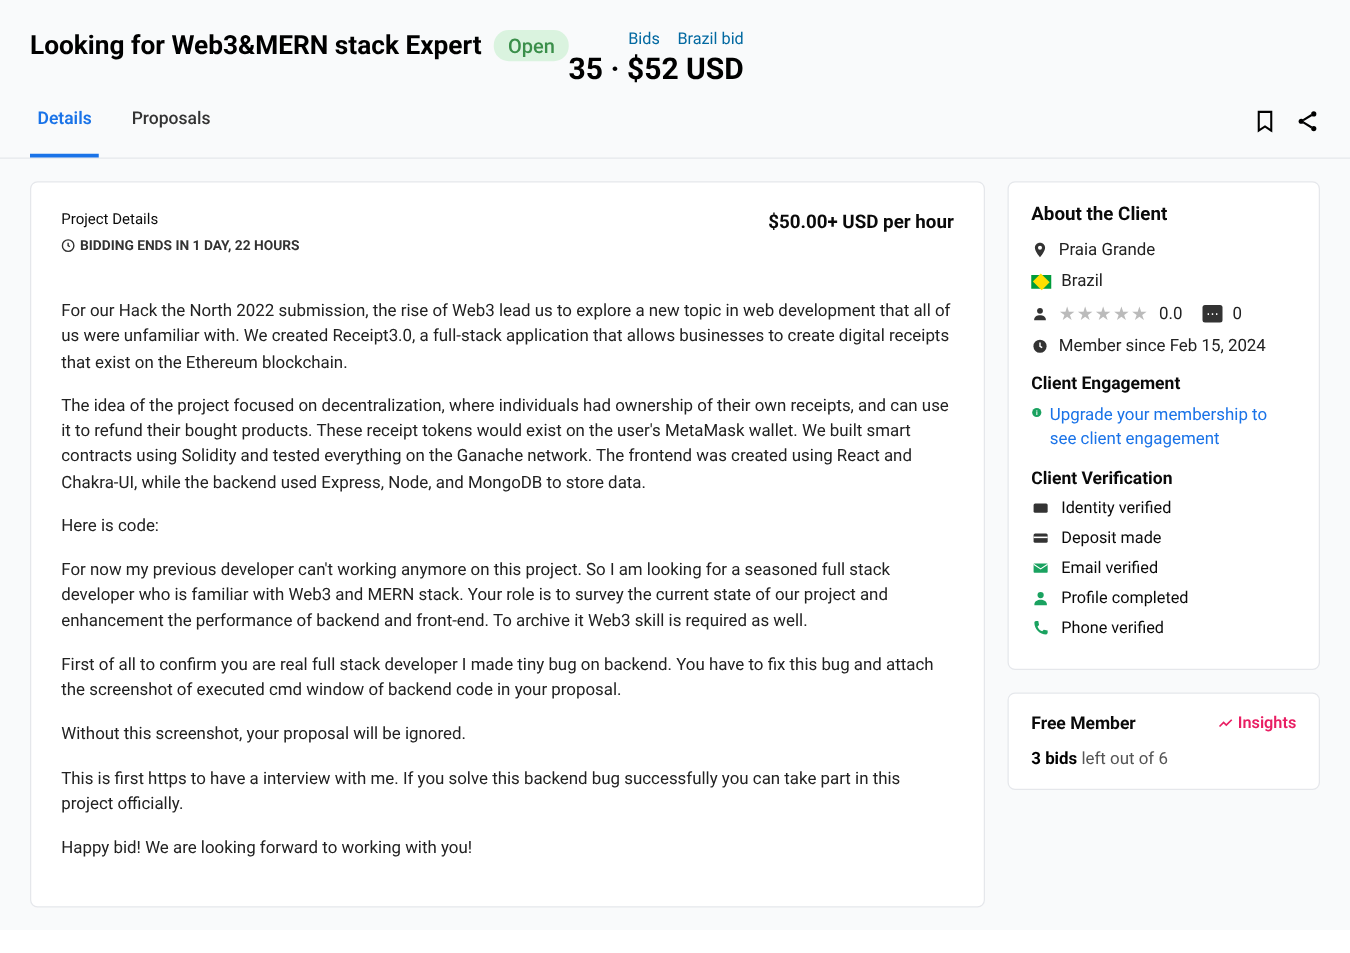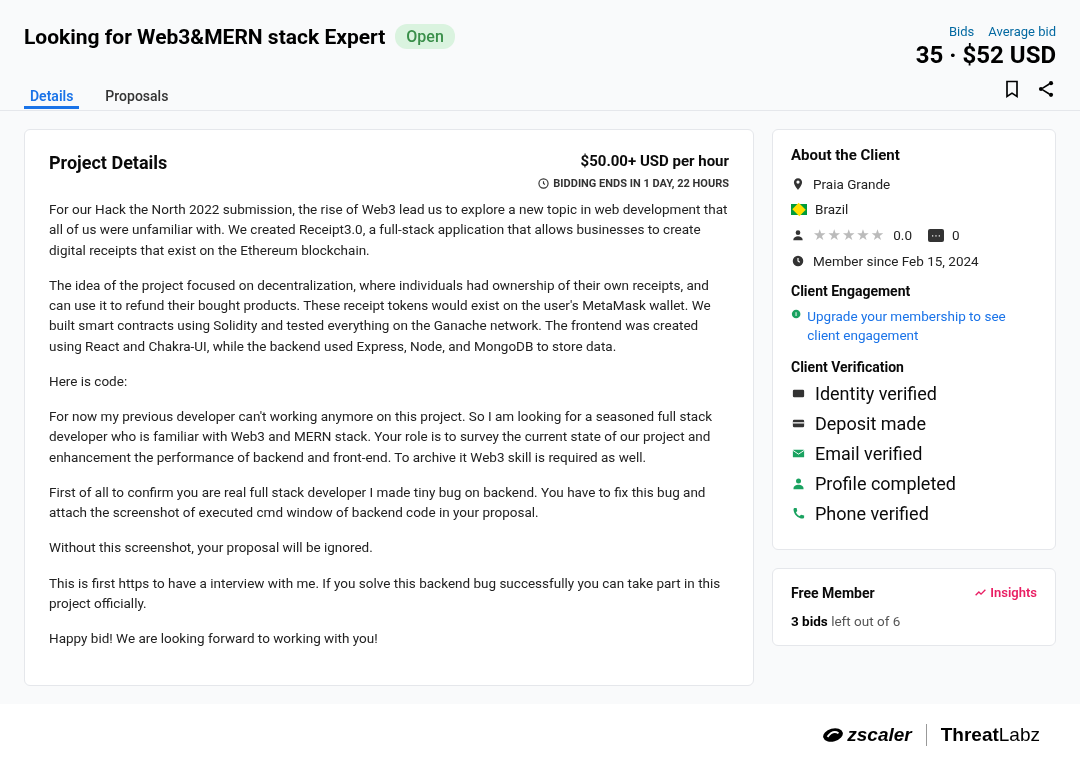--- a/index.html
+++ b/index.html
@@ -1,49 +1,49 @@
 <!DOCTYPE html>
 <html><head>
 <meta charset="utf-8">
 <style>
   * { box-sizing: border-box; margin: 0; padding: 0; }
   body { font-family: -apple-system, BlinkMacSystemFont, "Segoe UI", Roboto, Arial, sans-serif; background: #fff; color: #0a0a0a; font-size: 14px; }
   .page { background: #f9fafb; padding-top: 10px; }
-  .header { padding: 14px 24px 0 24px; display: flex; justify-content: space-between; align-items: flex-start; gap: 36px; }
+  .header { padding: 14px 24px 0 24px; display: flex; align-items: flex-start; }
   .title-row { display: flex; align-items: center; gap: 10px; }
   .title { font-size: 21px; font-weight: 700; color: #000; }
   .badge-open { background: #daf3df; color: #3a8f4a; padding: 3px 11px; border-radius: 12px; font-size: 16px; font-weight: 500; }
   .stats { text-align: right; }
   .stats-labels { font-size: 13px; color: #0369a1; display: flex; gap: 14px; justify-content: flex-end; }
   .stats-values { font-size: 24px; font-weight: 700; color: #000; margin-top: 2px; }
   .tabs-row { display: flex; align-items: center; justify-content: space-between; padding: 10px 24px 0 24px; border-bottom: 1px solid #e5e7eb; }
   .tabs { display: flex; gap: 20px; }
-  .tab { padding: 8px 6px 2px 6px; font-size: 14px; color: #333; cursor: pointer; border-bottom: 3px solid transparent; font-weight: 500; }
+  .tab { padding: 8px 6px 20px 6px; font-size: 14px; color: #333; cursor: pointer; border-bottom: 3px solid transparent; font-weight: 500; }
   .tab.active { color: #1a73e8; border-bottom-color: #1a73e8; font-weight: 600; }
   .tab-actions { display: flex; gap: 14px; padding-bottom: 8px; }
   .icon-btn { cursor: pointer; }
   .main { display: flex; gap: 18px; padding: 18px 24px; align-items: flex-start; }
   .left { flex: 1; background: #fff; border: 1px solid #e5e7eb; border-radius: 6px; padding: 22px 24px; }
-  .right { width: 284px; display: flex; flex-direction: column; gap: 18px; }
+  .right { width: 250px; display: flex; flex-direction: column; gap: 18px; }
   .card { background: #fff; border: 1px solid #e5e7eb; border-radius: 6px; padding: 16px 18px; }
   .pd-head { display: flex; justify-content: space-between; align-items: flex-start; margin-bottom: 4px; }
-  .pd-title { font-size: 18px; font-weight: 700; }
+  .pd-title { font-size: 12px; font-weight: 400; }
   .pd-rate { font-size: 15px; font-weight: 700; }
-  .pd-bid-end { font-size: 11px; font-weight: 700; color: #333; text-align: right; margin-bottom: 9px; display: flex; justify-content: flex-end; align-items: center; gap: 4px; }
+  .pd-bid-end { font-size: 11px; font-weight: 700; color: #333; text-align: right; margin-bottom: 36px; display: flex; justify-content: flex-start; align-items: center; gap: 4px; }
   .desc p { margin-bottom: 15px; line-height: 1.5; color: #222; font-size: 13.5px; }
   .desc a { color: #1a73e8; text-decoration: none; }
   .about-title { font-size: 15px; font-weight: 700; margin-bottom: 12px; }
   .info-row { display: flex; align-items: center; gap: 8px; margin-bottom: 9px; font-size: 13.5px; color: #222; }
   .flag-br { width: 16px; height: 11px; background: linear-gradient(#009c3b,#009c3b); position: relative; display: inline-block; }
   .flag-br::after { content: ""; position: absolute; left: 3px; top: 1px; width: 10px; height: 9px; background: #ffdf00; transform: rotate(45deg); }
   .stars { color: #bbb; font-size: 15px; letter-spacing: 1px; }
   .msgbox { background: #333; color: #fff; font-size: 10px; padding: 1px 3px; border-radius: 2px; margin-left: 8px; }
   .section-h { font-size: 14px; font-weight: 700; margin: 14px 0 8px 0; }
   .upgrade { color: #1a73e8; font-size: 13.5px; display: flex; align-items: flex-start; gap: 6px; line-height: 1.4; cursor: pointer; }
-  .verif-row { display: flex; align-items: center; gap: 9px; margin-bottom: 9px; font-size: 18px; }
+  .verif-row { display: flex; align-items: flex-start; gap: 9px; margin-bottom: 9px; font-size: 13px; }
   .verif-row svg { flex-shrink: 0; }
   .member-row { display: flex; justify-content: space-between; align-items: center; margin-bottom: 12px; }
   .member { font-size: 14px; font-weight: 700; }
   .insights { color: #e91e63; font-size: 13px; font-weight: 600; display: flex; align-items: center; gap: 3px; cursor: pointer; text-align: right; }
   .bids-left { font-size: 13.5px; color: #555; }
   .bids-left b { color: #000; }
   .footer-logos { display: flex; justify-content: flex-end; align-items: center; gap: 14px; padding: 20px 40px; background: #fff; }
   .z-logo { font-family: Arial; font-weight: 800; font-size: 19px; font-style: italic; color: #000; display:flex; align-items:center; gap:3px;}
   .divider { width: 1px; height: 22px; background: #999; }
   .tl-logo { font-family: Arial; font-weight: 800; font-size: 19px; color: #000; }
@@ -55,21 +55,21 @@
 <div class="page">
 
   <div class="header">
     <div class="title-row">
       <div class="title">Looking for Web3&amp;MERN stack Expert</div>
       <span class="badge-open">Open</span>
     </div>
     <div class="stats">
       <div class="stats-labels">
         <span>Bids</span>
-        <span>Average bid</span>
+        <span>Brazil bid</span>
       </div>
       <div class="stats-values">
         <span>35</span><span> · </span><span>$52 USD</span>
       </div>
     </div>
   </div>
 
   <div class="tabs-row">
     <div class="tabs">
       <div class="tab active">Details</div>

